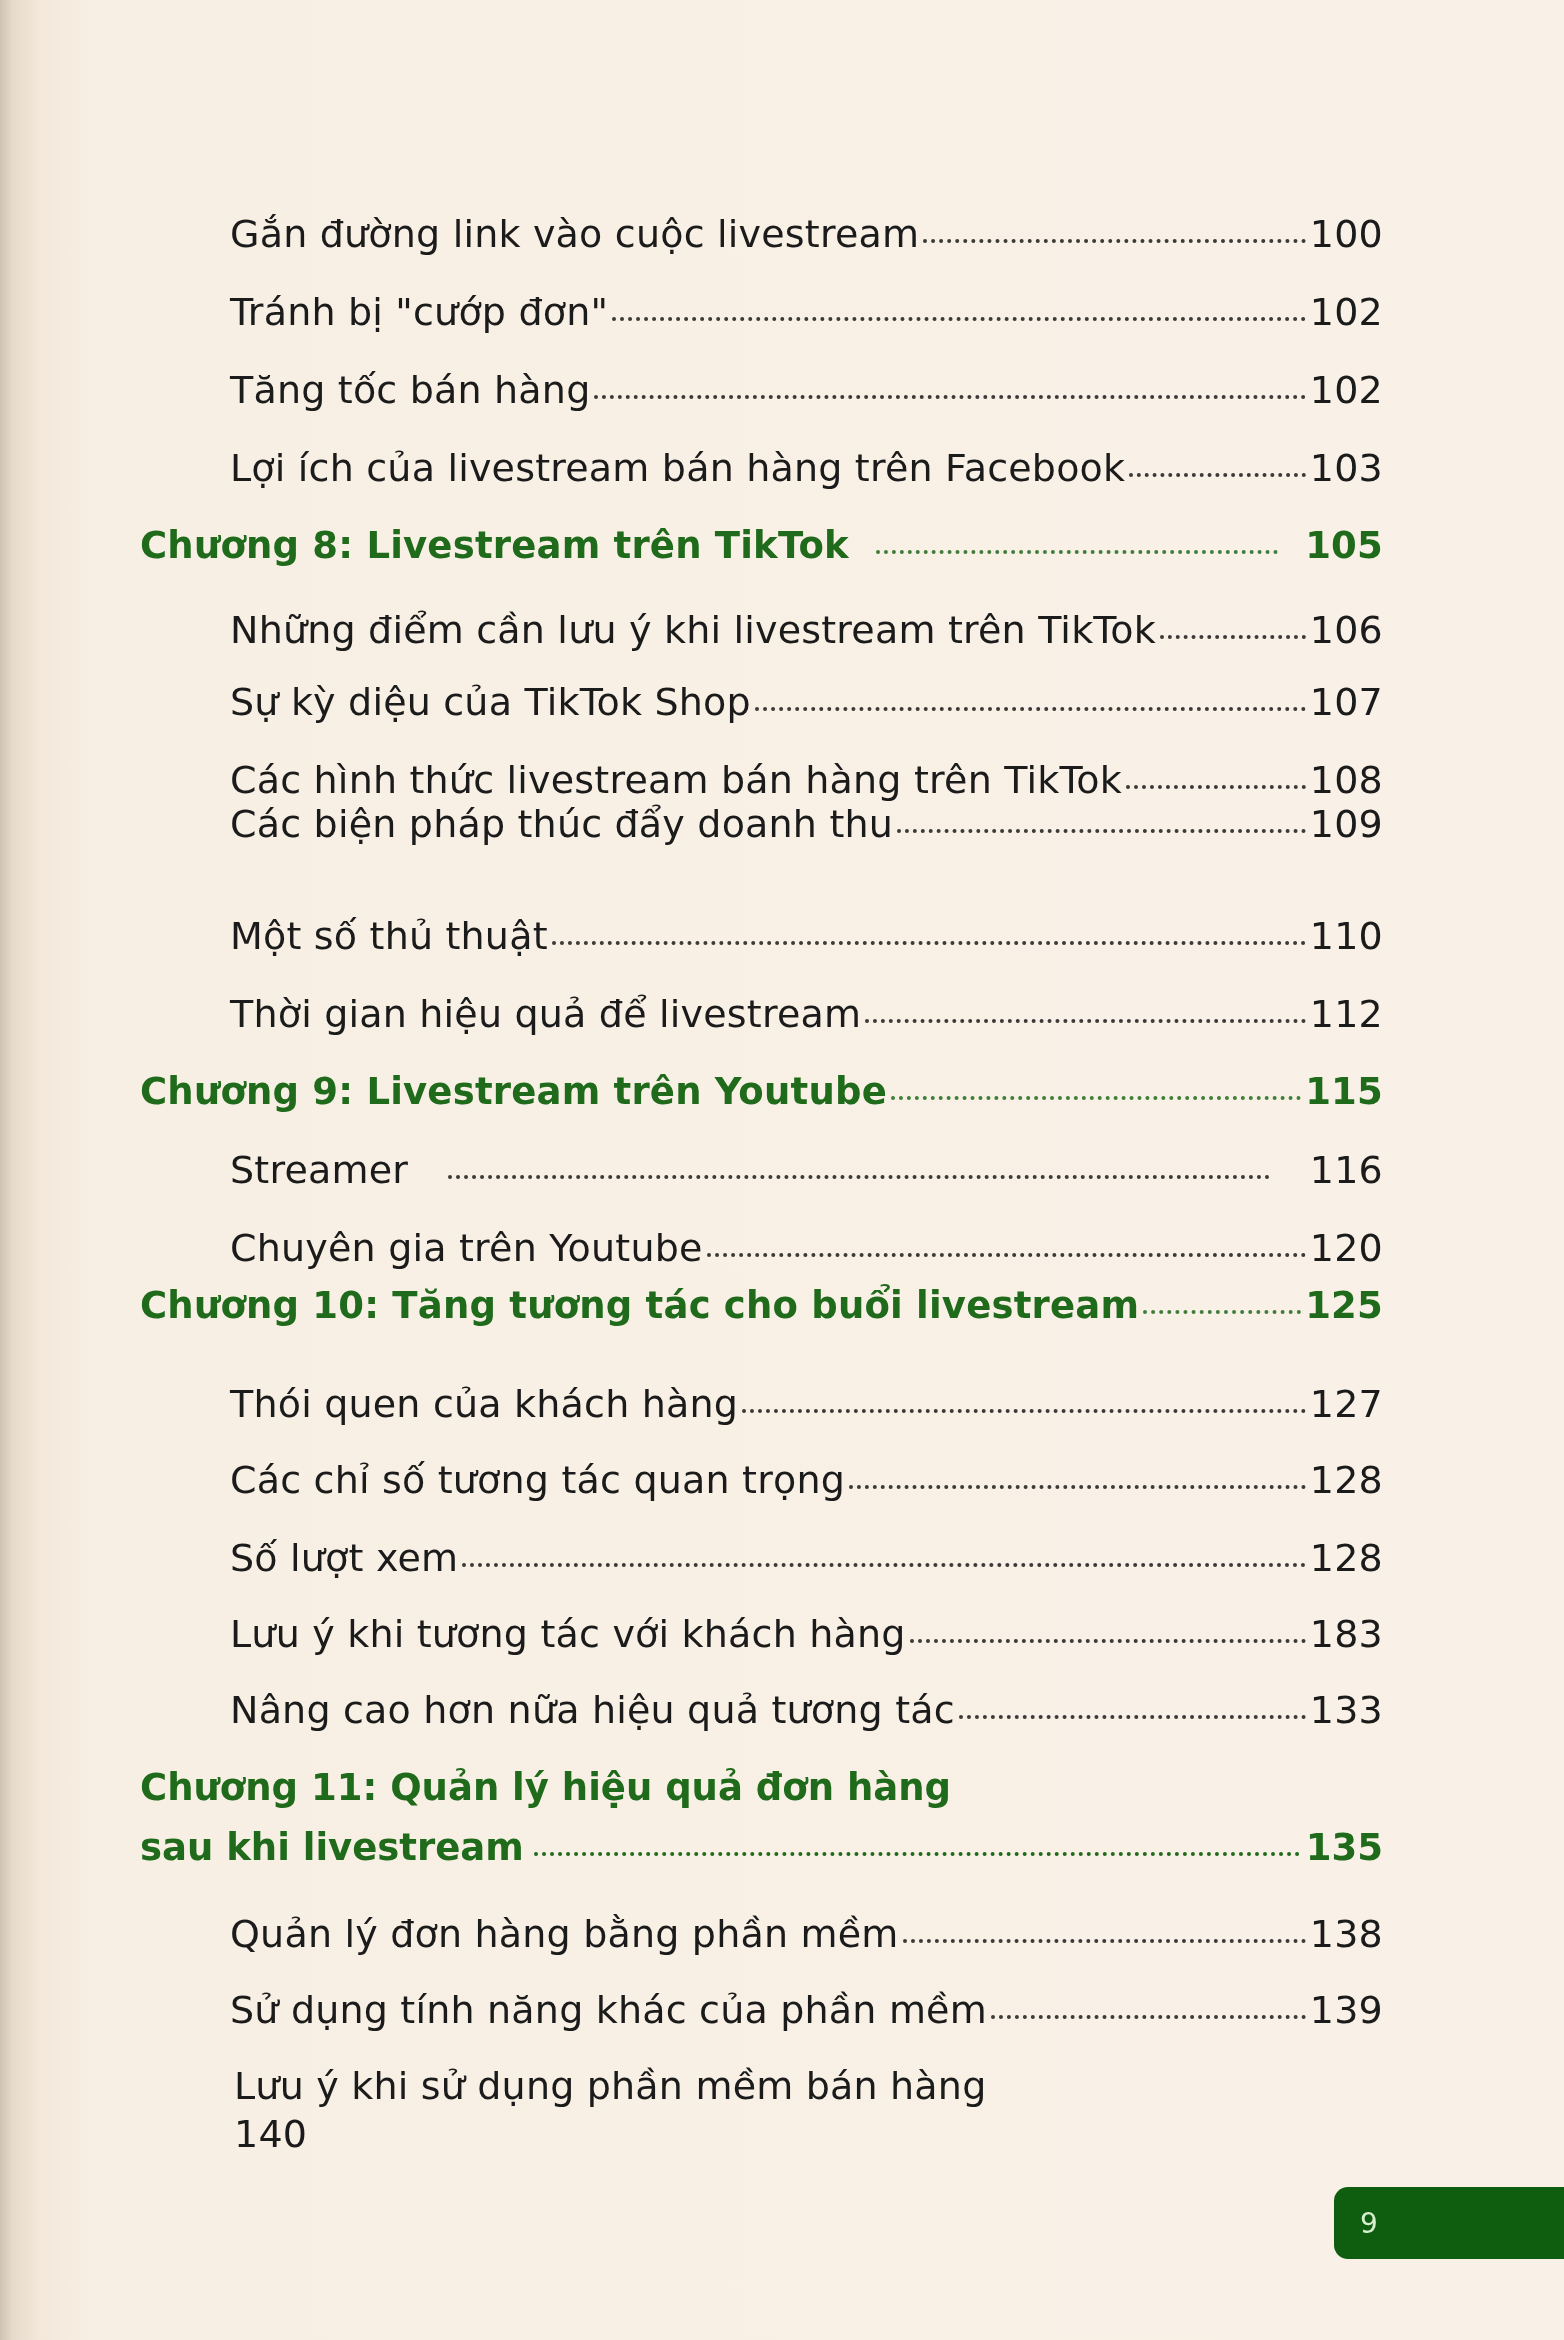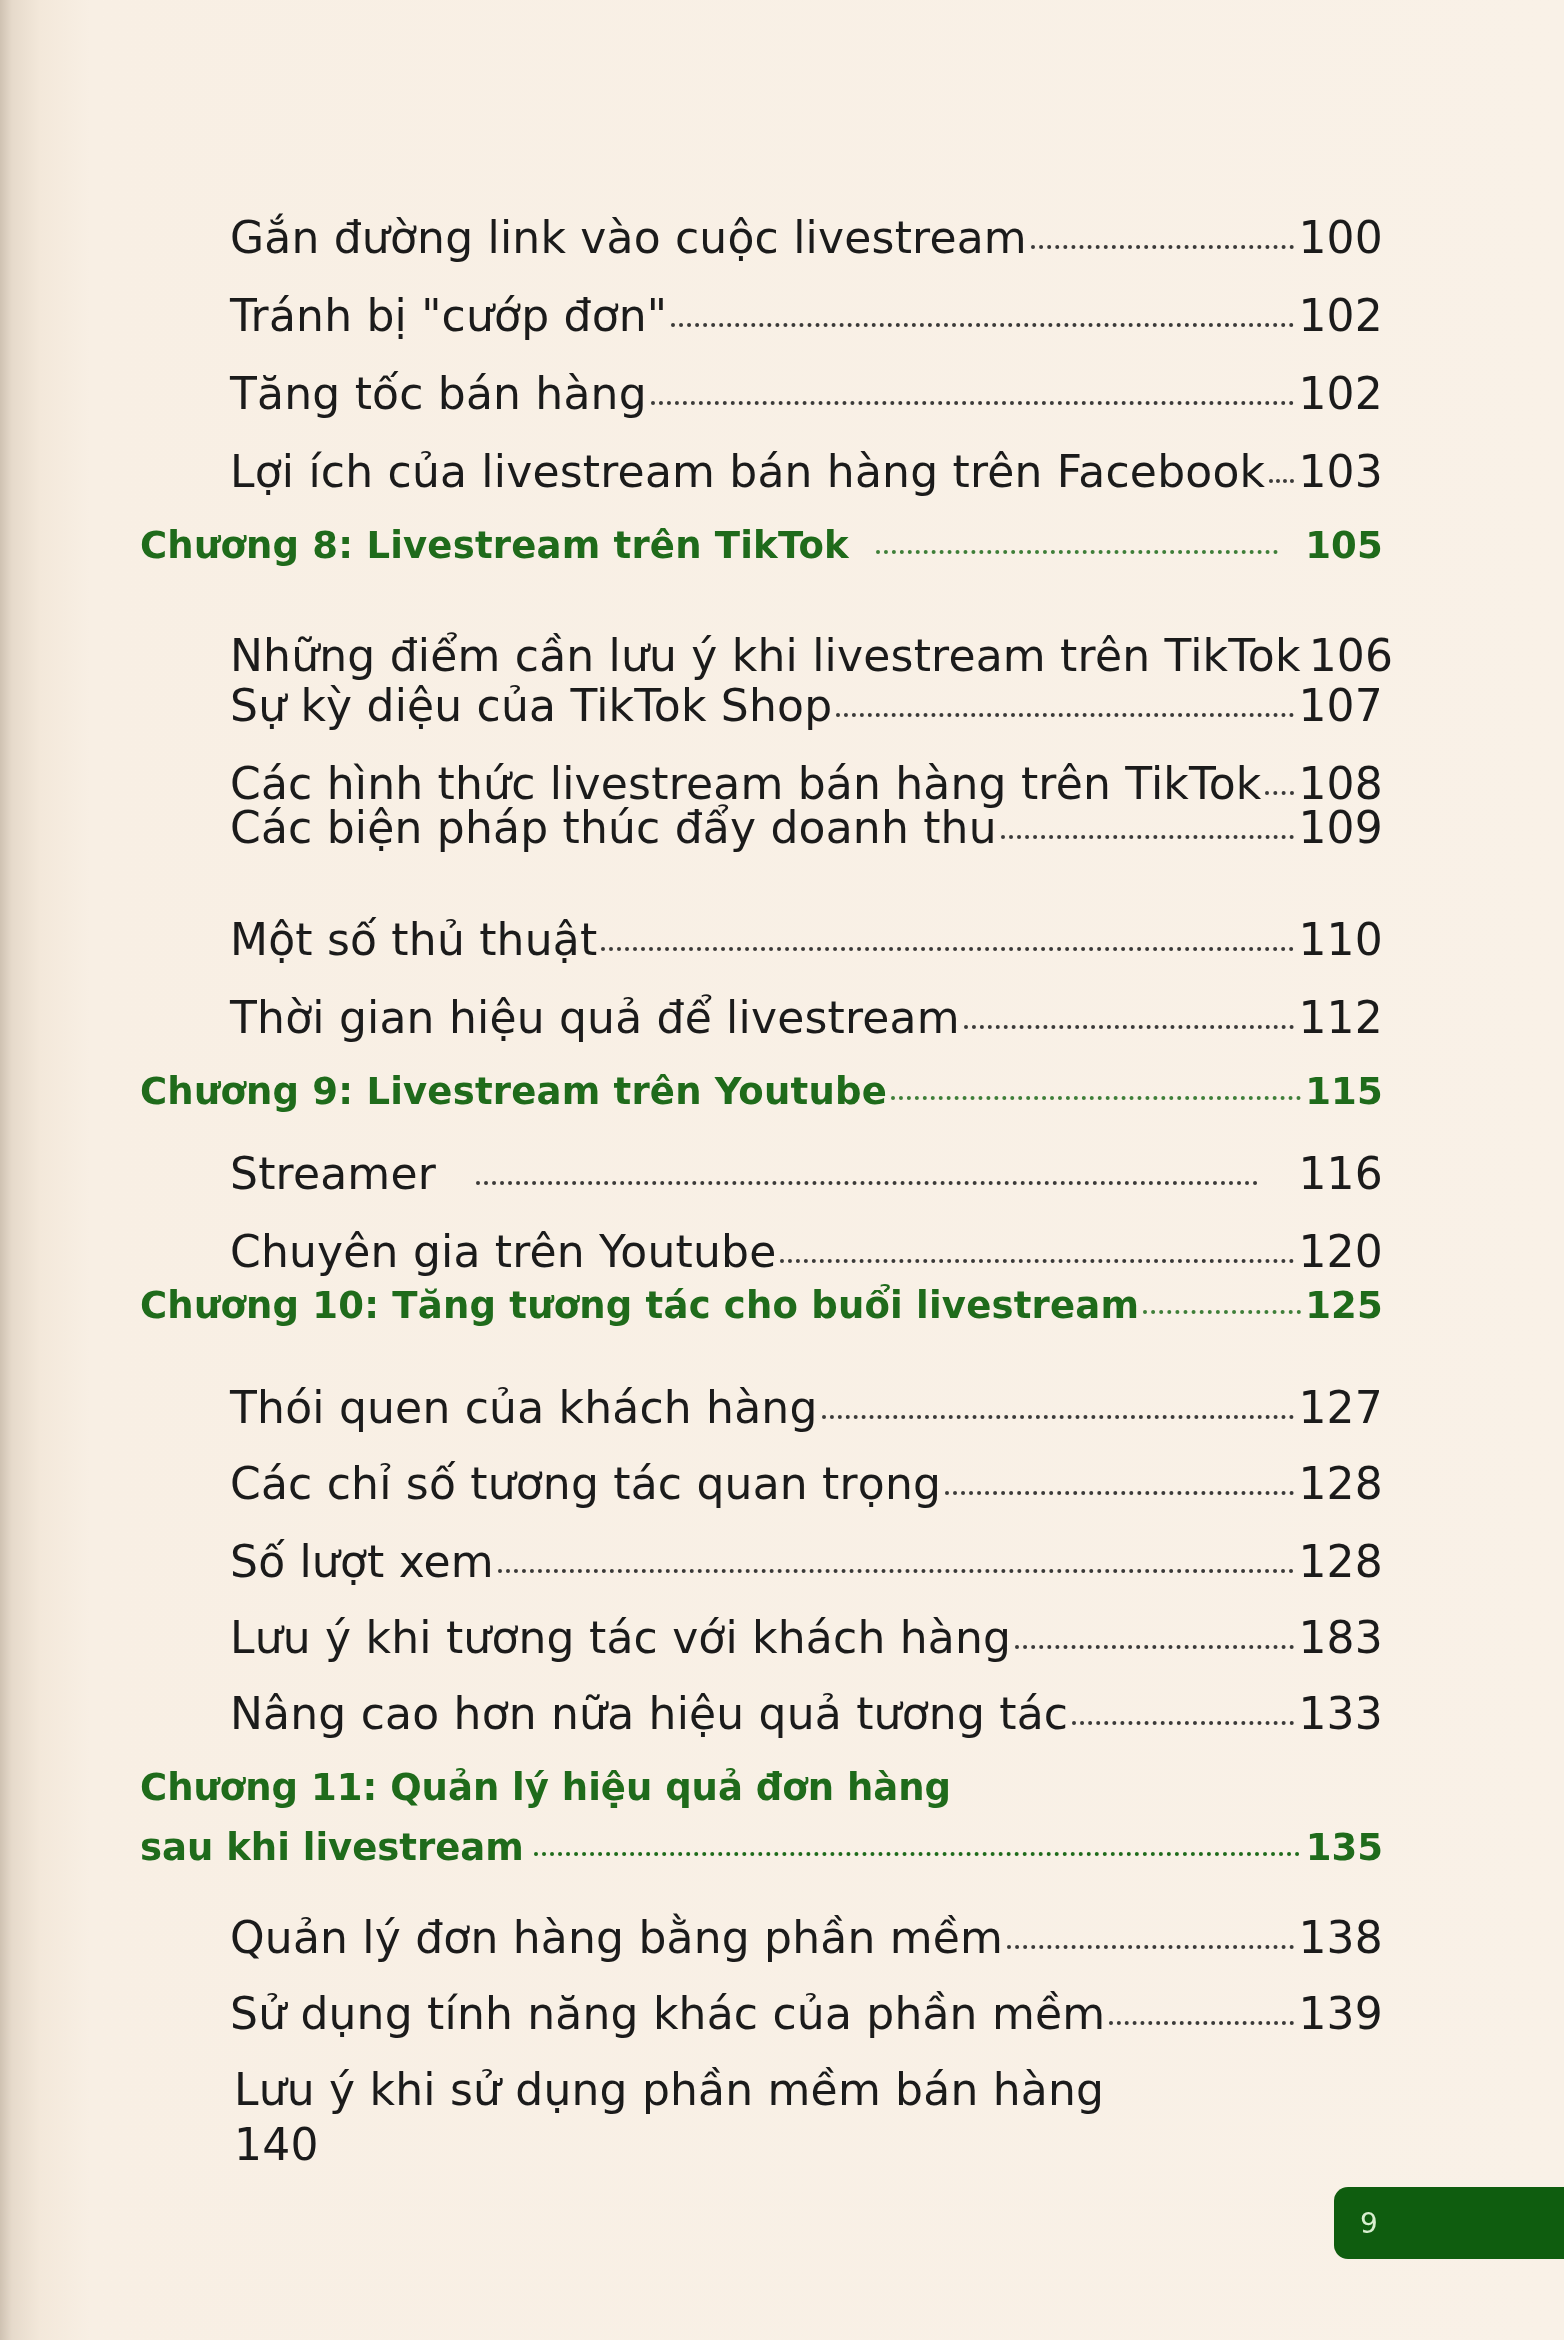--- a/index.html
+++ b/index.html
@@ -14,21 +14,21 @@
       background:
         linear-gradient(to right, #cfc2b2 0px, #e6dacb 12px, #f3e8da 40px, #f8efe4 90px, #f9f1e7 100%);
     }
     .toc {
       position: absolute; left: 0; top: 0; width: 1564px;
     }
     .row {
       position: absolute;
       display: flex; align-items: baseline;
       height: 60px;
-      font-size: 44px;
+      font-size: 38px;
       color: #1b1b1b;
       letter-spacing: 0.2px;
     }
     .row.sub { left: 230px; right: 181px; }
     .row.chap { left: 140px; right: 181px; color: #1f6b1b; font-weight: bold; font-size: 37px; }
     .row .title { white-space: nowrap; }
     .row .leader {
       flex: 1 1 auto;
       margin: 0 4px;
       border-bottom: 4px dotted currentColor;
@@ -80,21 +80,21 @@
       <div class="row sub" style="top: 446px;">
         <span class="title">Lợi ích của livestream bán hàng trên Facebook</span>
         <span class="leader"></span>
         <span class="pg">103</span>
       </div>
       <div class="row chap" style="top: 524px; gap: 23px;">
         <span class="title">Chương 8: Livestream trên TikTok</span>
         <span class="leader"></span>
         <span class="pg">105</span>
       </div>
-      <div class="row sub" style="top: 630px;">
+      <div class="row sub" style="top: 608px;">
         <span class="title">Những điểm cần lưu ý khi livestream trên TikTok</span>
         <span class="leader"></span>
         <span class="pg">106</span>
       </div>
       <div class="row sub" style="top: 680px;">
         <span class="title">Sự kỳ diệu của TikTok Shop</span>
         <span class="leader"></span>
         <span class="pg">107</span>
       </div>
       <div class="row sub" style="top: 758px;">

